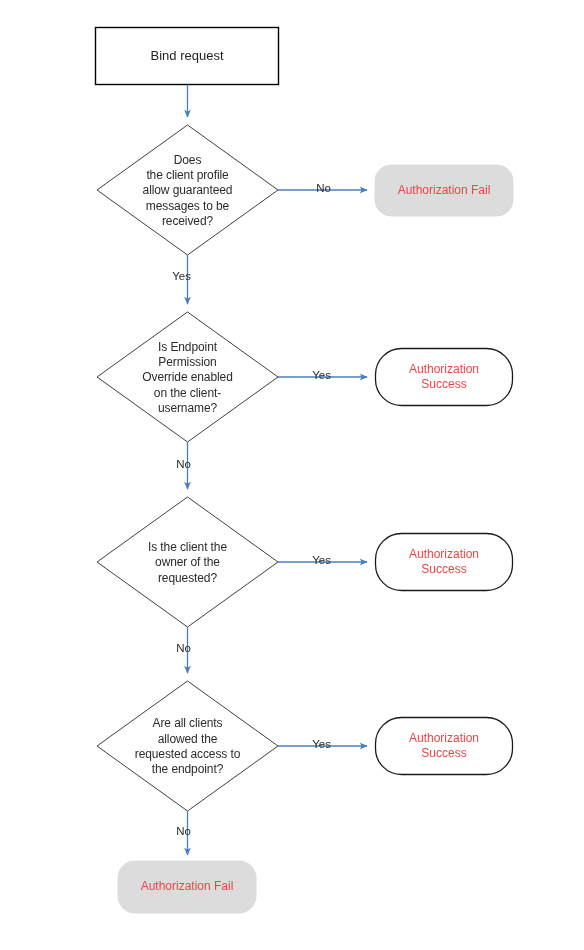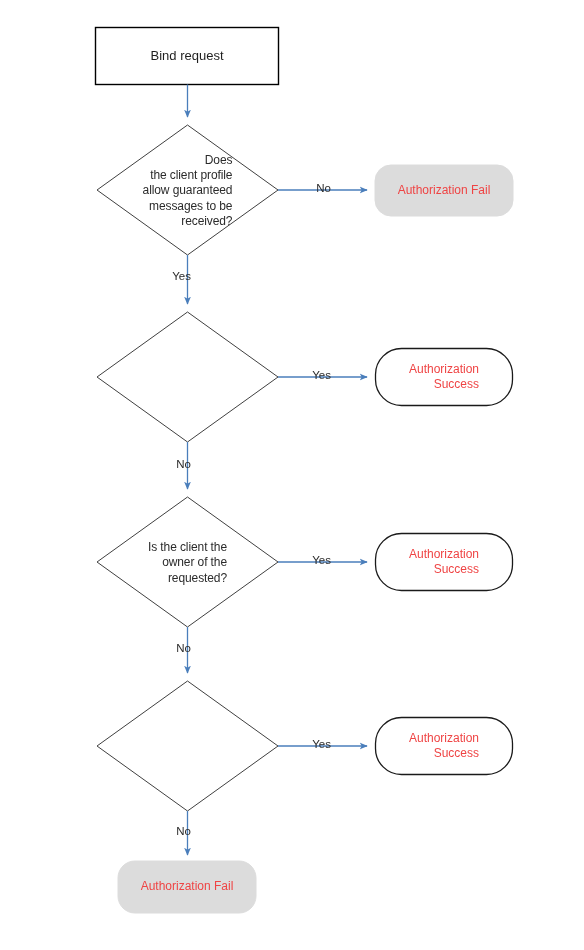--- a/index.html
+++ b/index.html
@@ -25,21 +25,21 @@
     width: 584px;
     height: 950px;
   }
 
   
   .node-text {
     position: absolute;
     display: flex;
     align-items: center;
     justify-content: center;
-    text-align: right;
+    text-align: center;
     line-height: 1.28;
     white-space: pre-line;
     pointer-events: none;
     border-radius: 11px;
   }
   .diamond-text {
     font-size: 12px;
     color: #2b2b2b;
     letter-spacing: -0.1px;
   }
@@ -111,25 +111,34 @@
   </svg>
 
   <div class="node-text start-text" style="left:95px; top:27px; width:184px; height:58px;">Bind request</div>
 
   <div class="node-text diamond-text" style="left:110px; top:146px; width:155px; height:90px;">Does
 the client profile
 allow guaranteed
 messages to be
 received?</div>
 
+  <div class="node-text diamond-text" style="left:110px; top:333px; width:155px; height:90px;">Is Endpoint
+Permission
+Override enabled
+on the client-
+username?</div>
 
   <div class="node-text diamond-text" style="left:110px; top:528px; width:155px; height:70px;">Is the client the
 owner of the
 requested?</div>
 
+  <div class="node-text diamond-text" style="left:107px; top:709px; width:161px; height:76px;">Are all clients
+allowed the
+requested access to
+the endpoint?</div>
 
   <div class="node-text terminal-text" style="left:375px; top:165px; width:138px; height:51px;">Authorization Fail</div>
 
   <div class="node-text terminal-text" style="left:375px; top:348px; width:138px; height:58px;">Authorization
 Success</div>
 
   <div class="node-text terminal-text" style="left:375px; top:533px; width:138px; height:58px;">Authorization
 Success</div>
 
   <div class="node-text terminal-text" style="left:375px; top:717px; width:138px; height:58px;">Authorization

